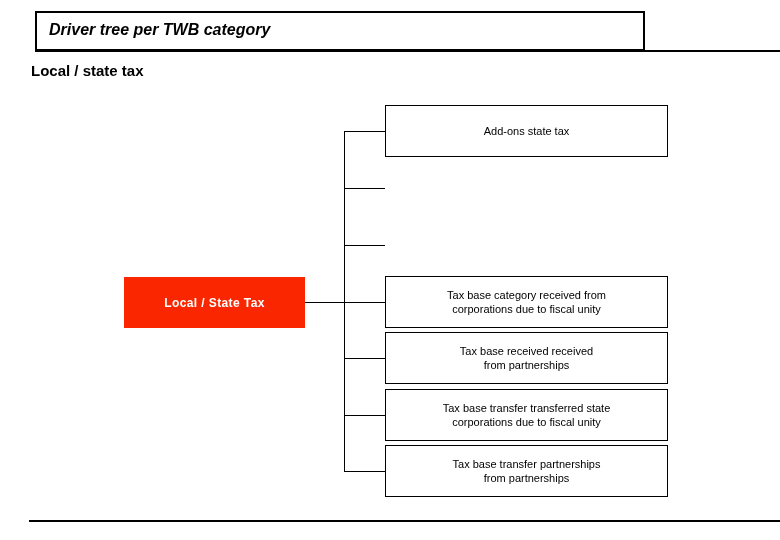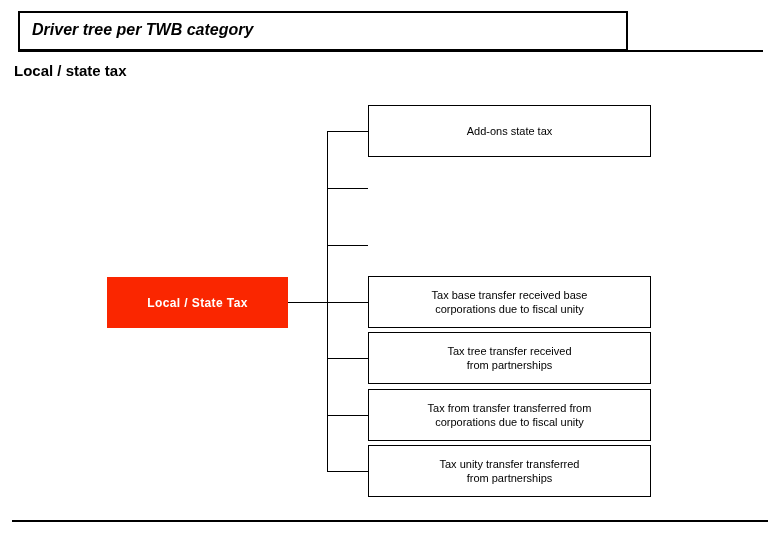--- a/index.html
+++ b/index.html
@@ -12,21 +12,21 @@
     width: 780px;
     height: 540px;
     position: relative;
     overflow: hidden;
     font-family: "Liberation Sans", sans-serif;
     color: #000000;
   }
 
   .slide {
     position: absolute;
-    left: 0;
+    left: 17px;
     top: 0;
     width: 624px;
     height: 540px;
   }
 
   
   .title-box {
     position: absolute;
     left: 18px;
     top: 11px;
@@ -175,38 +175,38 @@
   <div class="conn-stub" style="top:415px"></div>
   <div class="conn-stub" style="top:471px"></div>
 
   <div class="leaf-box" style="top:105px">
     <span class="leaf-label">
         <span class="line">Add-ons state tax</span>
       </span>
   </div>
   <div class="leaf-box" style="top:276px">
     <span class="leaf-label">
-        <span class="line">Tax base transfer received base</span>
+        <span class="line">Tax base category received from</span>
         <span class="line">corporations due to fiscal unity</span>
       </span>
   </div>
   <div class="leaf-box" style="top:332px">
     <span class="leaf-label">
-        <span class="line">Tax tree transfer received</span>
+        <span class="line">Tax base received received</span>
         <span class="line">from partnerships</span>
       </span>
   </div>
   <div class="leaf-box" style="top:389px">
     <span class="leaf-label">
-        <span class="line">Tax from transfer transferred from</span>
+        <span class="line">Tax base transfer transferred state</span>
         <span class="line">corporations due to fiscal unity</span>
       </span>
   </div>
   <div class="leaf-box" style="top:445px">
     <span class="leaf-label">
-        <span class="line">Tax unity transfer transferred</span>
+        <span class="line">Tax base transfer partnerships</span>
         <span class="line">from partnerships</span>
       </span>
   </div>
 
   <div class="footer-rule"></div>
 
 </div>
 
 </body></html>

